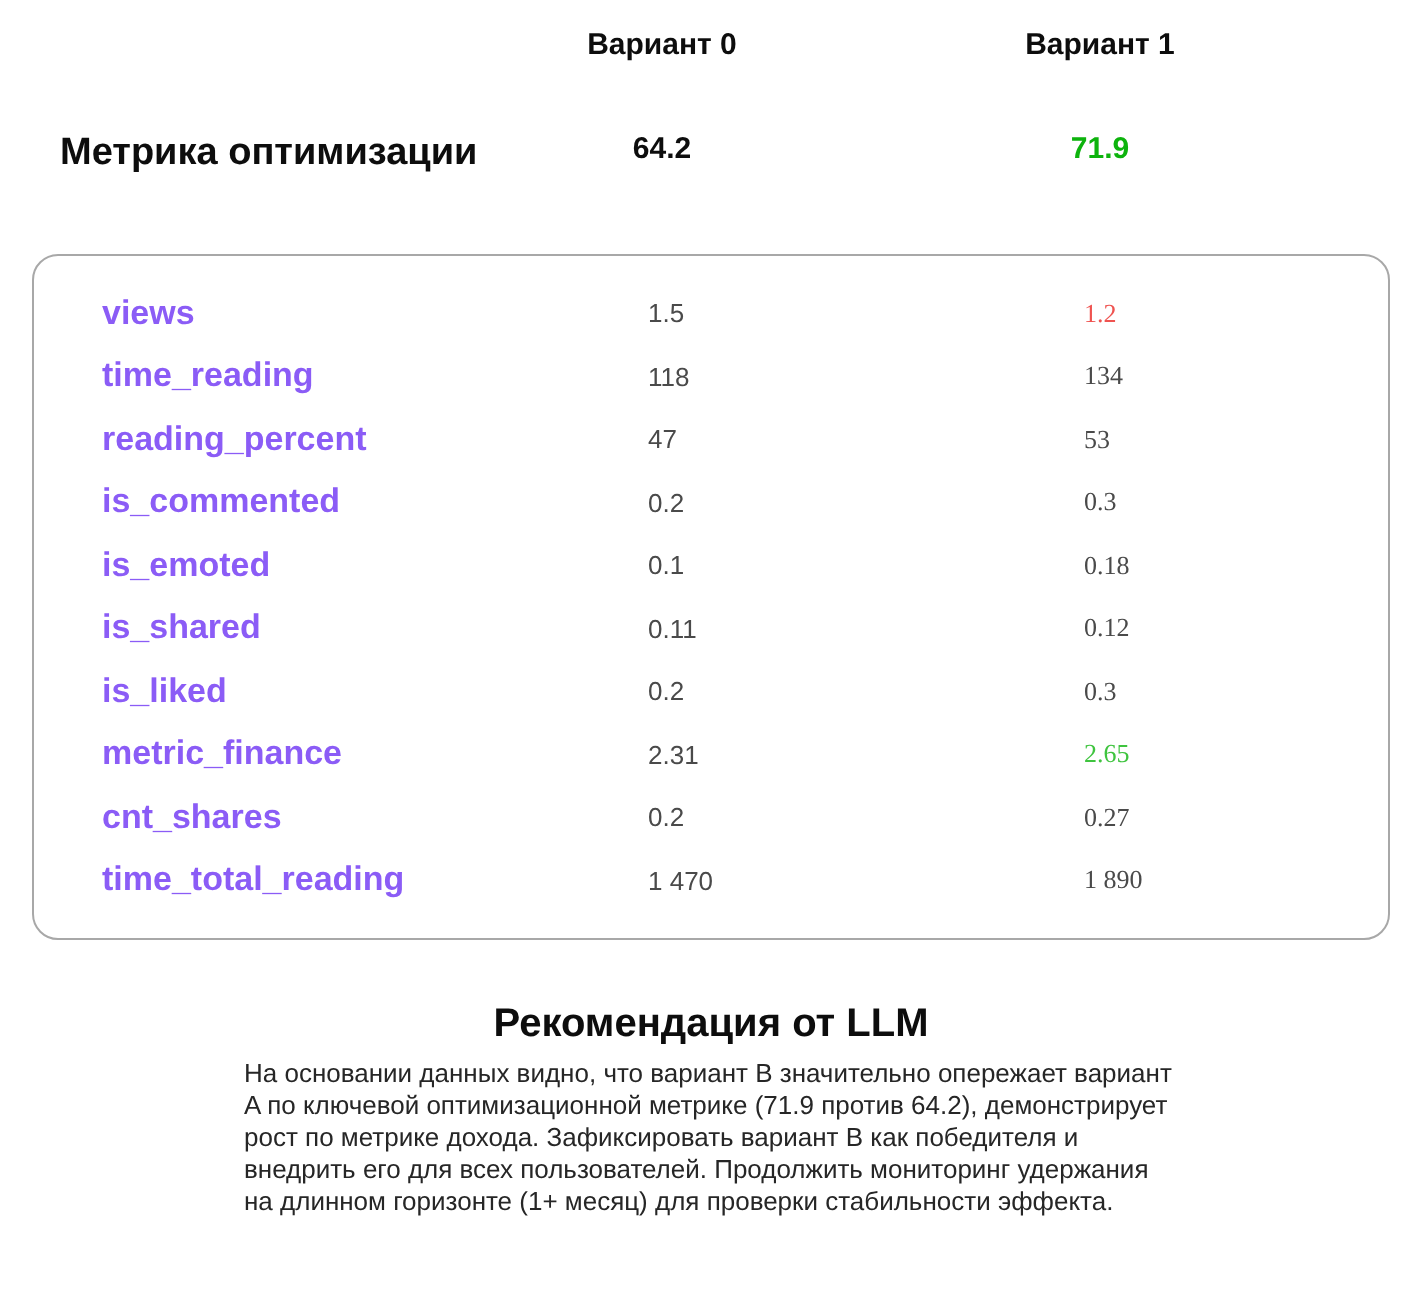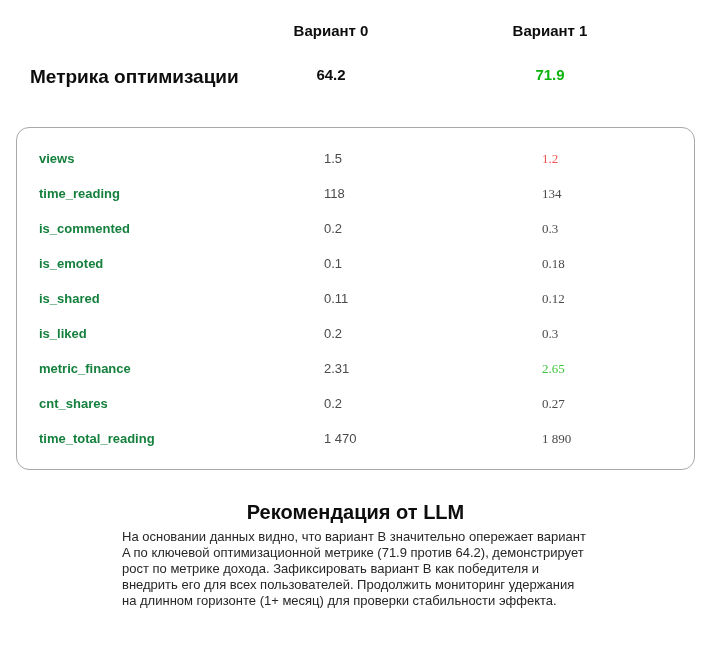--- a/index.html
+++ b/index.html
@@ -14,21 +14,20 @@
     color: #111;
   }
   .col-head {
     position: absolute;
     top: 14px;
     transform: translateX(-50%);
     font-size: 15px;
     font-weight: bold;
     color: #0d0d0d;
     white-space: nowrap;
-    margin-top: 8px;
   }
   .col-head.c0 { left: 331px; }
   .col-head.c1 { left: 550px; }
   .opt-label {
     position: absolute;
     left: 30px;
     top: 66px;
     font-size: 19px;
     font-weight: bold;
     color: #0d0d0d;
@@ -58,24 +57,24 @@
     display: flex;
     flex-direction: column;
   }
   .m-row {
     position: relative;
     flex: 1;
     display: flex;
     align-items: center;
   }
   .m-name {
-    margin-left: 22px;
-    font-size: 13px;
+    margin-left: 34px;
+    font-size: 17px;
     font-weight: bold;
-    color: #15803d;
+    color: #8b5cf6;
     white-space: nowrap;
   }
   .m-val {
     position: absolute;
     font-size: 13px;
     color: #4a4a4a;
     white-space: nowrap;
   }
   .m-val.v0 { left: 307px; }
   .m-val.v1 { left: 525px; font-family: Liberation Serif, serif; }
@@ -117,20 +116,25 @@
         <span class="m-name">views</span>
         <span class="m-val v0">1.5</span>
         <span class="m-val v1" style="color: rgb(239, 83, 80);">1.2</span>
       </div>
       <div class="m-row">
         <span class="m-name">time_reading</span>
         <span class="m-val v0">118</span>
         <span class="m-val v1">134</span>
       </div>
       <div class="m-row">
+        <span class="m-name">reading_percent</span>
+        <span class="m-val v0">47</span>
+        <span class="m-val v1">53</span>
+      </div>
+      <div class="m-row">
         <span class="m-name">is_commented</span>
         <span class="m-val v0">0.2</span>
         <span class="m-val v1">0.3</span>
       </div>
       <div class="m-row">
         <span class="m-name">is_emoted</span>
         <span class="m-val v0">0.1</span>
         <span class="m-val v1">0.18</span>
       </div>
       <div class="m-row">

